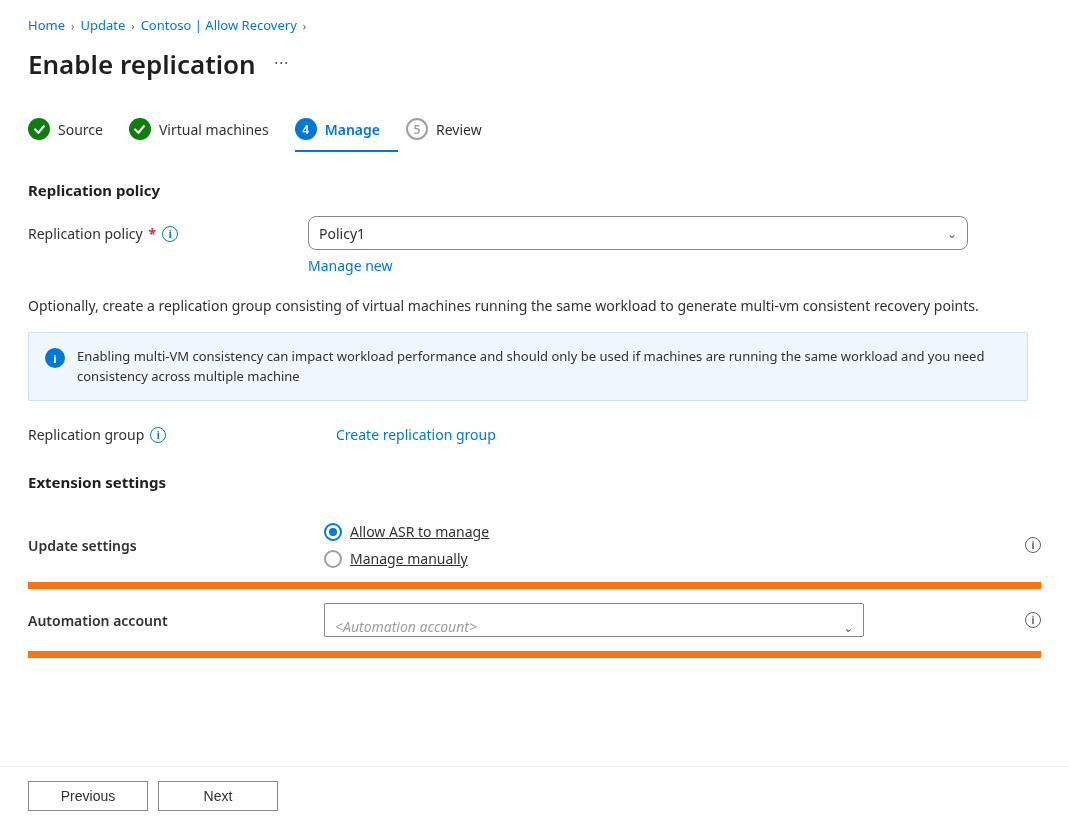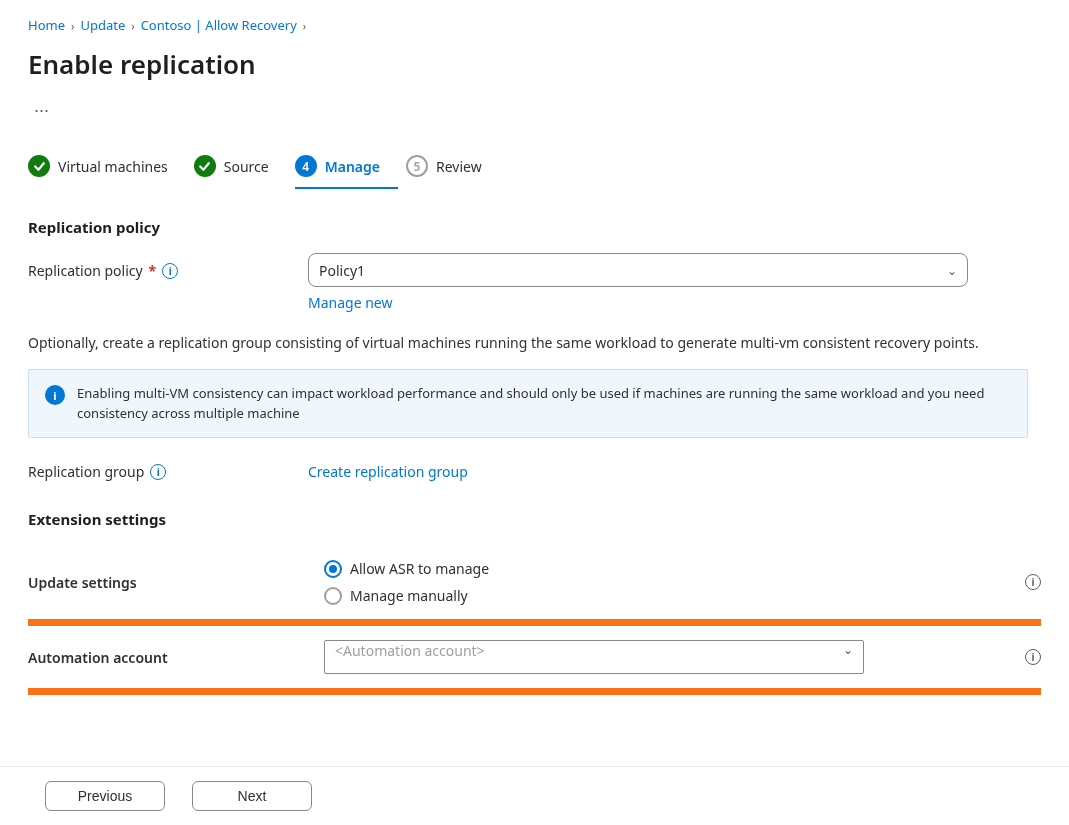--- a/index.html
+++ b/index.html
@@ -38,21 +38,20 @@
     .breadcrumb-current {
       color: #0078d4;
     }
 
     
     .page-title-row {
       display: flex;
       align-items: flex-start;
       gap: 12px;
       margin-bottom: 28px;
-      flex-direction: column;
     }
     .page-title {
       font-size: 26px;
       font-weight: 600;
       color: #201f1e;
     }
     .ellipsis-btn {
       background: none;
       border: none;
       cursor: pointer;
@@ -260,20 +259,21 @@
       align-items: center;
       gap: 6px;
       font-size: 14px;
       color: #323130;
     }
     .create-group-link {
       color: #0078d4;
       text-decoration: none;
       font-size: 14px;
       cursor: pointer;
+      margin-left: 28px;
     }
 
     
     .extension-title {
       font-size: 15px;
       font-weight: 700;
       color: #201f1e;
       margin-bottom: 16px;
     }
 
@@ -305,20 +305,21 @@
       display: flex;
       flex-direction: column;
       gap: 8px;
     }
     .radio-option {
       display: flex;
       align-items: center;
       gap: 8px;
       font-size: 14px;
       cursor: pointer;
+      text-decoration: underline;
     }
     .radio-circle {
       width: 18px;
       height: 18px;
       border-radius: 50%;
       border: 2px solid #0078d4;
       display: flex;
       align-items: center;
       justify-content: center;
       flex-shrink: 0;
@@ -349,51 +350,51 @@
       margin-left: auto;
     }
 
     .dropdown-medium {
       width: 540px;
       height: 34px;
       border: 1px solid #8a8886;
       border-radius: 2px;
       background: white;
       display: flex;
-      align-items: flex-start;
+      align-items: flex-end;
       justify-content: space-between;
       padding: 0 10px;
       cursor: pointer;
       font-size: 14px;
       color: #a19f9d;
+      font-style: italic;
     }
 
     
     .footer {
       position: fixed;
       bottom: 0;
       left: 0;
       right: 0;
       background: white;
       border-top: 1px solid #edebe9;
       padding: 14px 28px;
       display: flex;
       gap: 10px;
     }
     .btn-secondary {
       padding: 6px 20px;
       border: 1px solid #8a8886;
-      border-radius: 6px;
+      border-radius: 0;
       background: white;
       font-size: 14px;
       cursor: pointer;
       color: #323130;
       min-width: 120px;
       text-align: center;
-      margin-left: 17px;
     }
   </style>
 </head>
 <body>
 
 <div class="page-container">
 
   <div class="breadcrumb">
     <a>Home</a>
     <span class="breadcrumb-separator">›</span>
@@ -409,30 +410,30 @@
   </div>
 
   <div class="steps-nav">
 
     <div class="step-item">
       <div class="step-check">
         <svg viewBox="0 0 12 12" fill="none" xmlns="http://www.w3.org/2000/svg">
           <path d="M2 6L5 9L10 3" stroke="white" stroke-width="2" stroke-linecap="round" stroke-linejoin="round"></path>
         </svg>
       </div>
-      <span>Virtual machines</span>
+      <span>Source</span>
     </div>
 
     <div class="step-item">
       <div class="step-check">
         <svg viewBox="0 0 12 12" fill="none" xmlns="http://www.w3.org/2000/svg">
           <path d="M2 6L5 9L10 3" stroke="white" stroke-width="2" stroke-linecap="round" stroke-linejoin="round"></path>
         </svg>
       </div>
-      <span>Source</span>
+      <span>Virtual machines</span>
     </div>
 
 
     <div class="step-item active">
       <div class="step-circle active-circle">4</div>
       <span>Manage</span>
     </div>
 
     <div class="step-item">
       <div class="step-circle">5</div>

